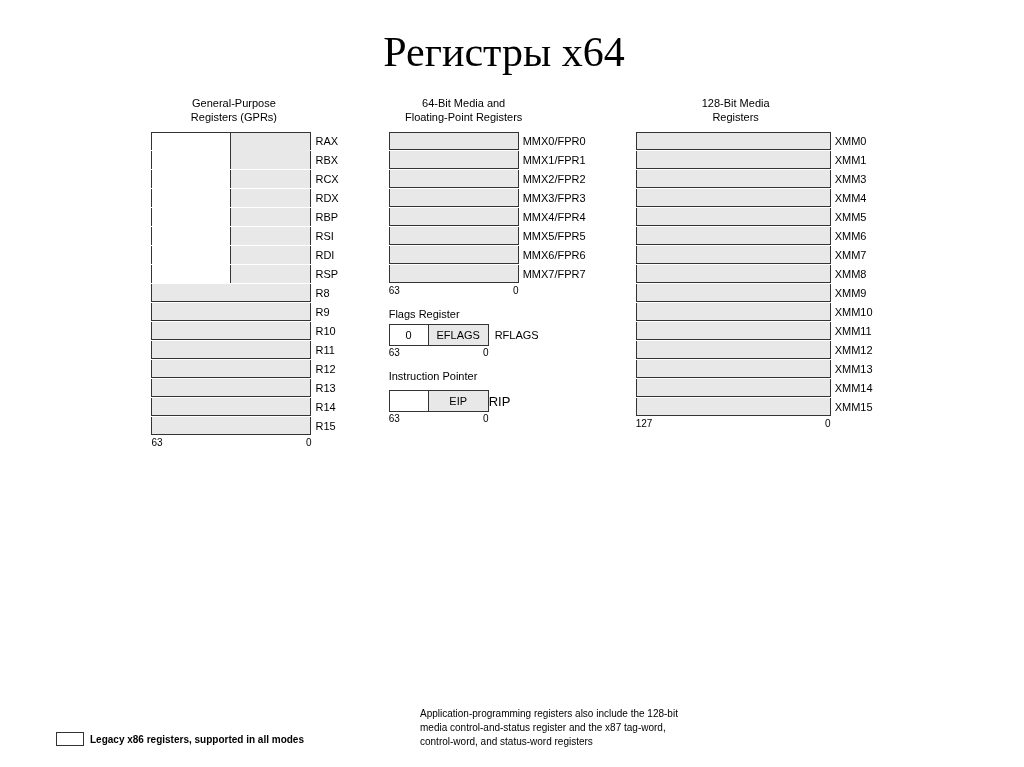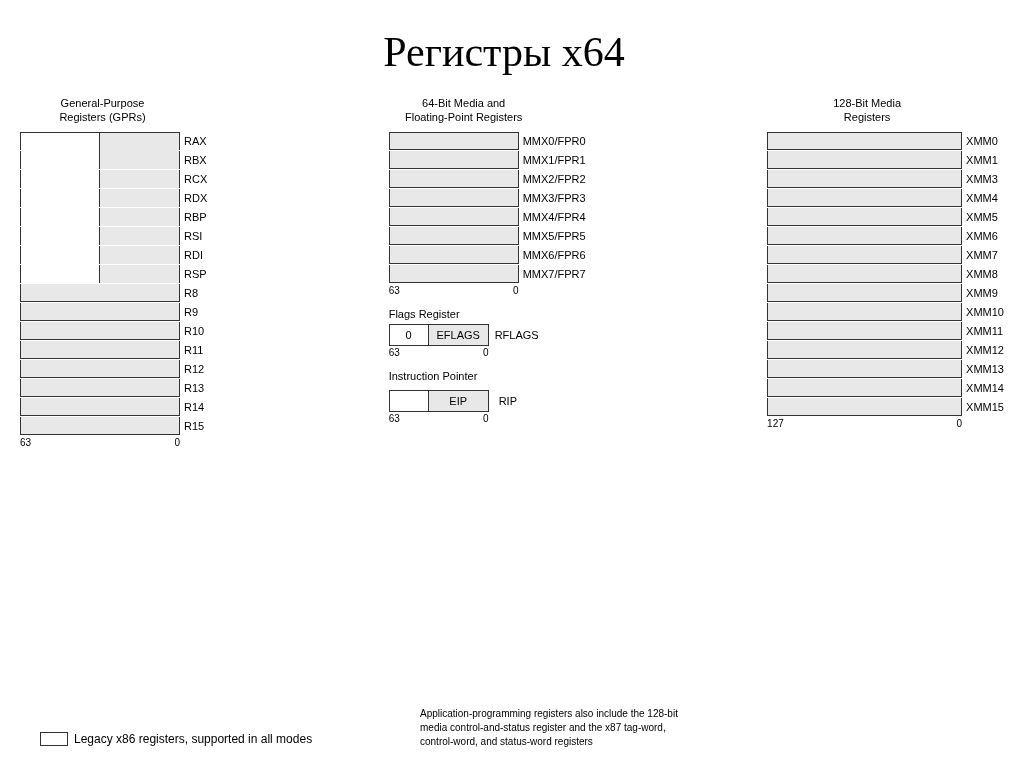--- a/index.html
+++ b/index.html
@@ -154,30 +154,31 @@
       border-left: none;
       width: 60px;
       height: 22px;
       display: flex;
       align-items: center;
       justify-content: center;
       font-size: 11px;
       background: #e8e8e8;
     }
     .ip-label {
-      font-size: 11px;
-      margin-left: 10px;
+      font-size: 13px;
+      margin-left: 0;
     }
 
     
     .legend {
       position: absolute;
       bottom: 18px;
-      left: 40px;
-      font-size: 12px;
+      left: 56px;
+      font-size: 10px;
+      font-weight: bold;
     }
     .legend-row {
       display: flex;
       align-items: center;
       margin-bottom: 3px;
     }
     .legend-box {
       width: 28px;
       height: 14px;
       border: 1px solid #333;
@@ -202,21 +203,21 @@
     .middle-section {
       display: flex;
       flex-direction: column;
     }
   </style>
 </head>
 <body>
 
 <div class="page-title">Регистры x64</div>
 
-<div class="sections-wrapper" style="justify-content:space-between; display:flex; padding: 0 20px;">
+<div class="sections-wrapper" style="justify-content:center; display:flex; padding: 0 20px;">
 
   <div class="section">
     <div class="section-header" style="width:165px; text-align:center;">General-Purpose<br>Registers (GPRs)</div>
 
     <div>
       <div class="reg-row">
         <div class="gpr-wide-inner" style="border:1px solid #333;">
           <div class="gpr-light"></div>
             <div class="gpr-dark"></div>
         </div>

